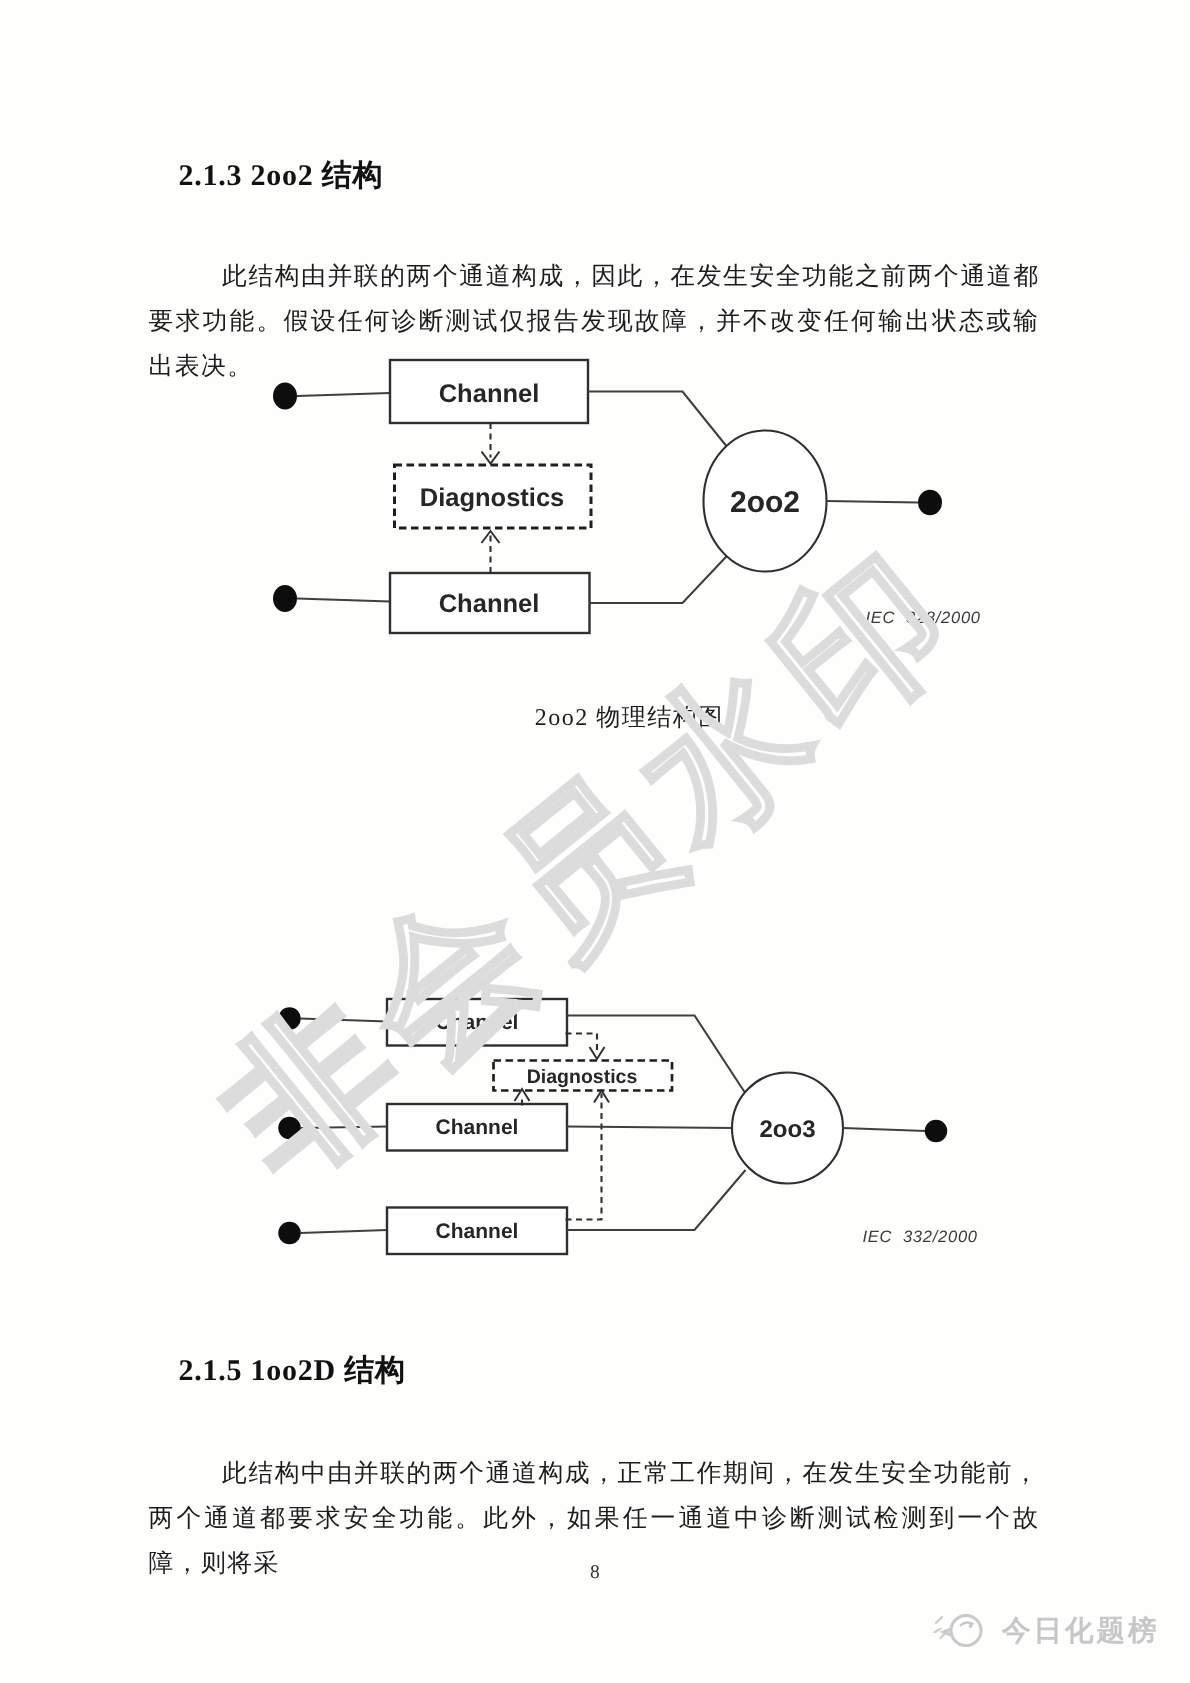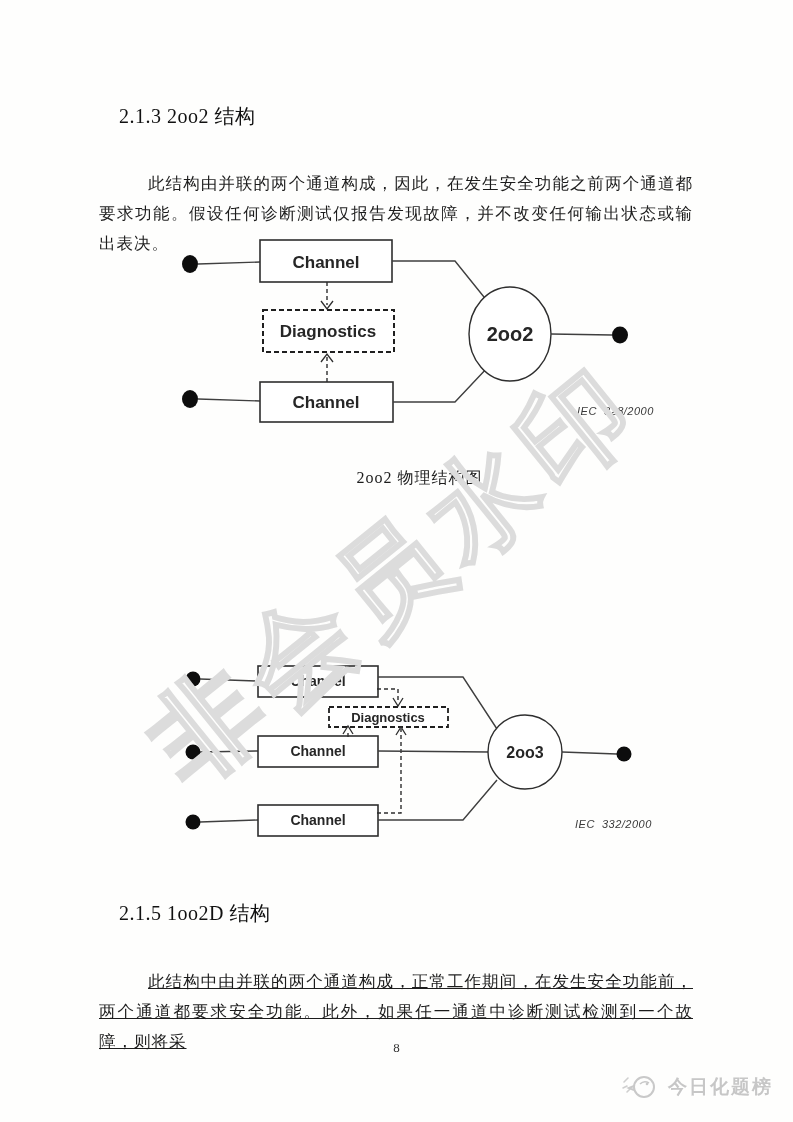--- a/index.html
+++ b/index.html
@@ -20,21 +20,21 @@
     font-weight:bold;
     letter-spacing:10px;
     white-space:nowrap;
     color:transparent;
     -webkit-text-stroke:2.5px #dcdcdc;
     pointer-events:none;
     z-index:5;
   }
   .heading{
     position:absolute;left:119px;
-    font-size:20px;font-weight:normal;color:#111;
+    font-size:20px;font-weight:bold;color:#111;
     letter-spacing:0.5px;
     z-index:2;
   }
   .para{
     position:absolute;left:99px;width:594px;
     font-size:16.5px;line-height:30px;letter-spacing:1px;
     text-align:justify;text-indent:49px;color:#1c1c1c;
     z-index:2;
     margin-top:19px;
   }
@@ -144,21 +144,21 @@
       <circle class="dbox" cx="375" cy="97" r="37" style="stroke-width:1.4"></circle>
       <text class="dlabel" x="375" y="103" font-size="16" text-anchor="middle">2oo3</text>
       <line class="dline" x1="412" y1="97" x2="467" y2="99"></line>
       <circle class="ddot" cx="474" cy="99" r="7.5"></circle>
 
       <text class="iec" x="425" y="173">IEC&nbsp;&nbsp;332/2000</text>
     </svg>
   </div>
 
   <div class="heading" style="top:900px;text-align:center;">2.1.5 1oo2D 结构</div>
-  <div class="para" style="top:948px;text-decoration:underline;">此结构中由并联的两个通道构成，正常工作期间，在发生安全功能前，两个通道都要求安全功能。此外，如果任一通道中诊断测试检测到一个故障，则将采</div>
+  <div class="para" style="top:948px;">此结构中由并联的两个通道构成，正常工作期间，在发生安全功能前，两个通道都要求安全功能。此外，如果任一通道中诊断测试检测到一个故障，则将采</div>
 
   <div class="pagenum">8</div>
 
   <div class="brand">
     <svg width="42" height="30" viewBox="0 0 42 30">
       <path d="M4,10 L8,6 M3,16 L7,14 M7,20 L10,17" stroke="#cfcfcf" stroke-width="1.6" fill="none" stroke-linecap="round"></path>
       <circle cx="24" cy="15" r="10" stroke="#c9c9c9" stroke-width="2" fill="none"></circle>
       <path d="M14,14 L9,16 L14,18" stroke="#c9c9c9" stroke-width="2" fill="none"></path>
       <path d="M20,12 q4,-4 9,-1" stroke="#c9c9c9" stroke-width="1.6" fill="none"></path>
       <circle cx="27" cy="12" r="1.3" fill="#c9c9c9"></circle>

